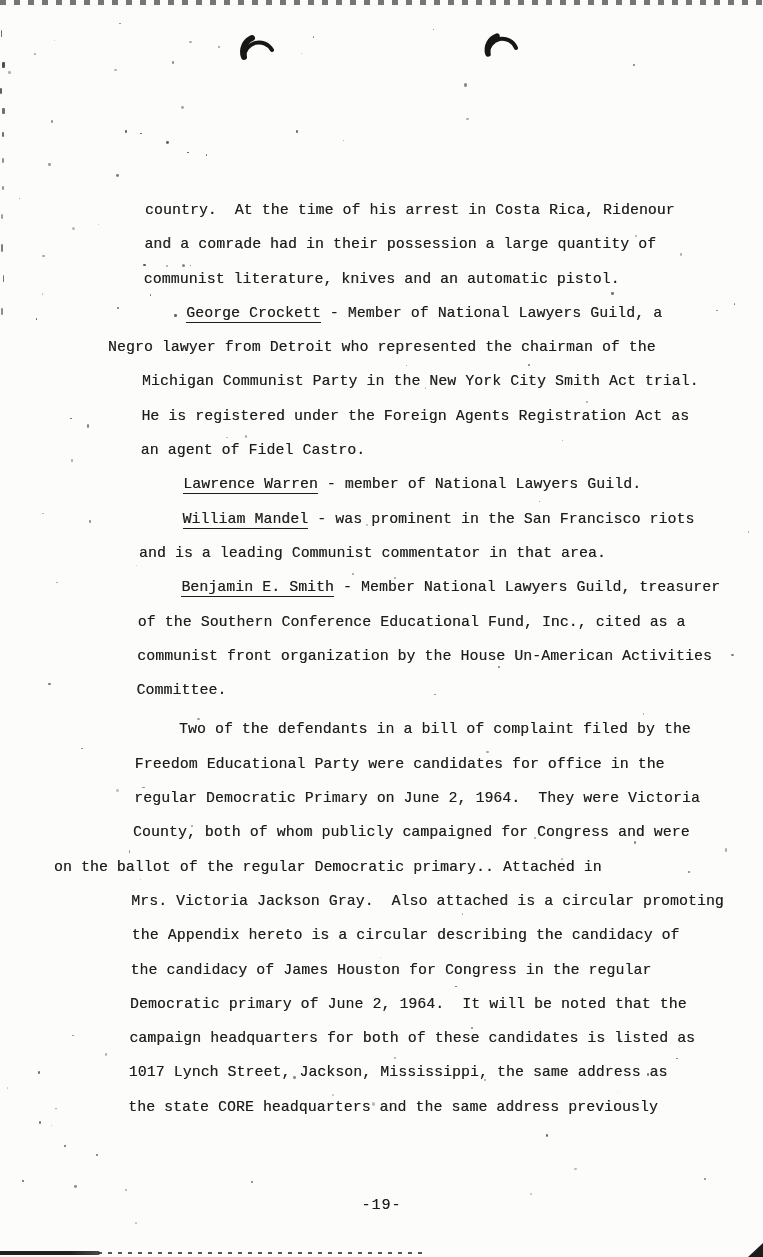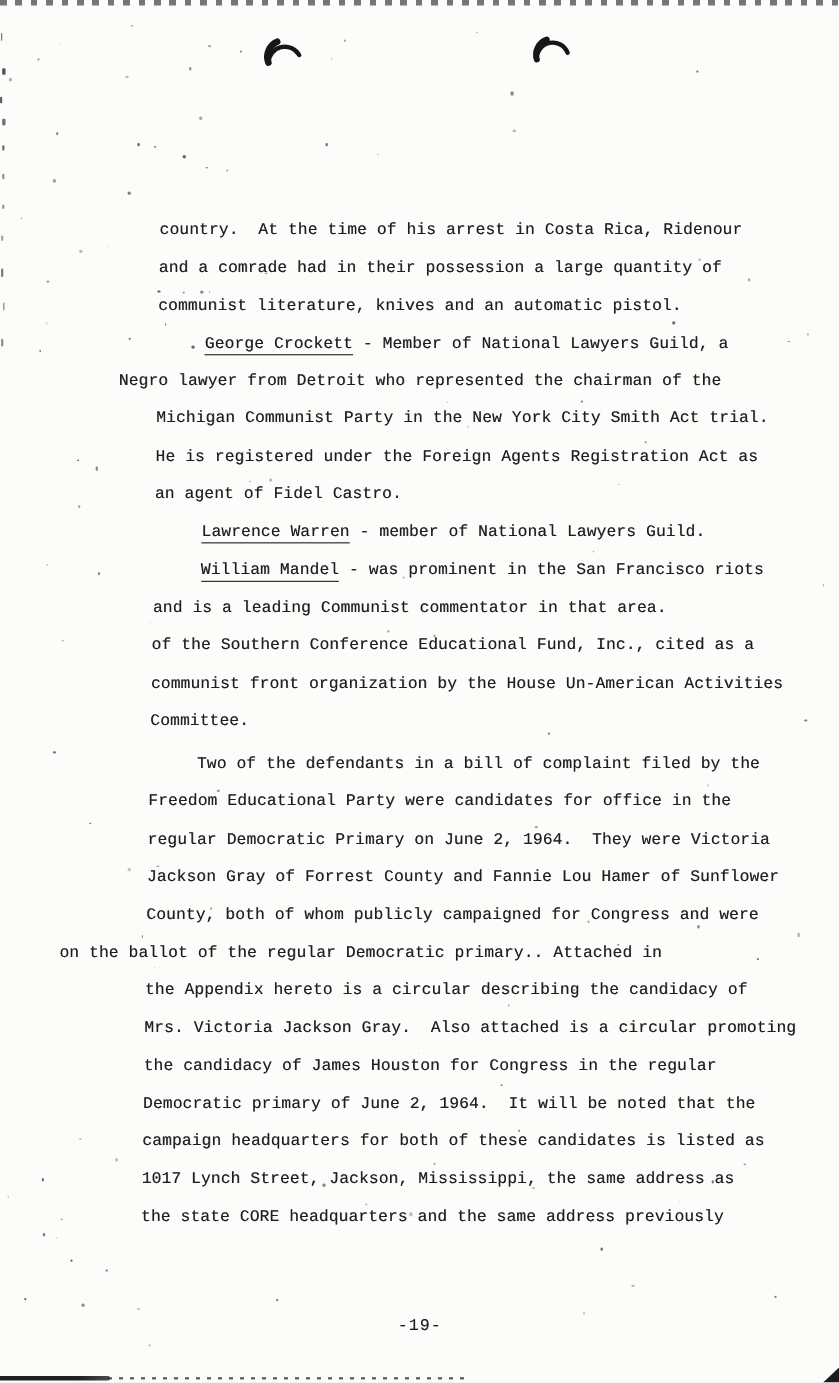--- a/index.html
+++ b/index.html
@@ -114,31 +114,31 @@
       <div class="doc-line" style="margin-left: 144.4px;"><span>and a comrade had in their possession a large quantity of</span></div>
       <div class="doc-line" style="margin-left: 143.8px;"><span>communist literature, knives and an automatic pistol.</span></div>
       <div class="doc-line" style="margin-left: 186.2px;"><span class="u">George Crockett</span><span> - Member of National Lawyers Guild, a</span></div>
       <div class="doc-line" style="margin-left: 108px;"><span>Negro lawyer from Detroit who represented the chairman of the</span></div>
       <div class="doc-line" style="margin-left: 142px;"><span>Michigan Communist Party in the New York City Smith Act trial.</span></div>
       <div class="doc-line" style="margin-left: 141.4px;"><span>He is registered under the Foreign Agents Registration Act as</span></div>
       <div class="doc-line" style="margin-left: 140.8px;"><span>an agent of Fidel Castro.</span></div>
       <div class="doc-line" style="margin-left: 183.2px;"><span class="u">Lawrence Warren</span><span> - member of National Lawyers Guild.</span></div>
       <div class="doc-line" style="margin-left: 182.6px;"><span class="u">William Mandel</span><span> - was prominent in the San Francisco riots</span></div>
       <div class="doc-line" style="margin-left: 139px;"><span>and is a leading Communist commentator in that area.</span></div>
+      <div class="doc-line" style="margin-left: 181.4px;"><span class="u">Benjamin E. Smith</span><span> - Member National Lawyers Guild, treasurer</span></div>
       <div class="doc-line" style="margin-left: 137.8px;"><span>of the Southern Conference Educational Fund, Inc., cited as a</span></div>
       <div class="doc-line" style="margin-left: 137.2px;"><span>communist front organization by the House Un-American Activities</span></div>
       <div class="doc-line" style="margin-left: 136.6px;"><span>Committee.</span></div>
       <div class="doc-line" style="margin-left: 179px; margin-top: 5px;"><span>Two of the defendants in a bill of complaint filed by the</span></div>
       <div class="doc-line" style="margin-left: 134.8px;"><span>Freedom Educational Party were candidates for office in the</span></div>
       <div class="doc-line" style="margin-left: 134.2px;"><span>regular Democratic Primary on June 2, 1964.  They were Victoria</span></div>
-      <div class="doc-line" style="margin-left: 133.6px;"><span>Jackson Gray of Forrest County and Fannie Lou Hamer of Sunflower</span></div>
       <div class="doc-line" style="margin-left: 133px;"><span>County, both of whom publicly campaigned for Congress and were</span></div>
       <div class="doc-line" style="margin-left: 54px;"><span>on the ballot of the regular Democratic primary.. Attached in</span></div>
+      <div class="doc-line" style="margin-left: 131.2px;"><span>Mrs. Victoria Jackson Gray.  Also attached is a circular promoting</span></div>
       <div class="doc-line" style="margin-left: 131.8px;"><span>the Appendix hereto is a circular describing the candidacy of</span></div>
-      <div class="doc-line" style="margin-left: 131.2px;"><span>Mrs. Victoria Jackson Gray.  Also attached is a circular promoting</span></div>
       <div class="doc-line" style="margin-left: 130.6px;"><span>the candidacy of James Houston for Congress in the regular</span></div>
       <div class="doc-line" style="margin-left: 130px;"><span>Democratic primary of June 2, 1964.  It will be noted that the</span></div>
       <div class="doc-line" style="margin-left: 129.4px;"><span>campaign headquarters for both of these candidates is listed as</span></div>
       <div class="doc-line" style="margin-left: 128.8px;"><span>1017 Lynch Street, Jackson, Mississippi, the same address as</span></div>
       <div class="doc-line" style="margin-left: 128.2px;"><span>the state CORE headquarters and the same address previously</span></div>
     </div>
 
   <div class="pagenum">-19-</div>
 
   <div class="edge-bottom-line"></div>

